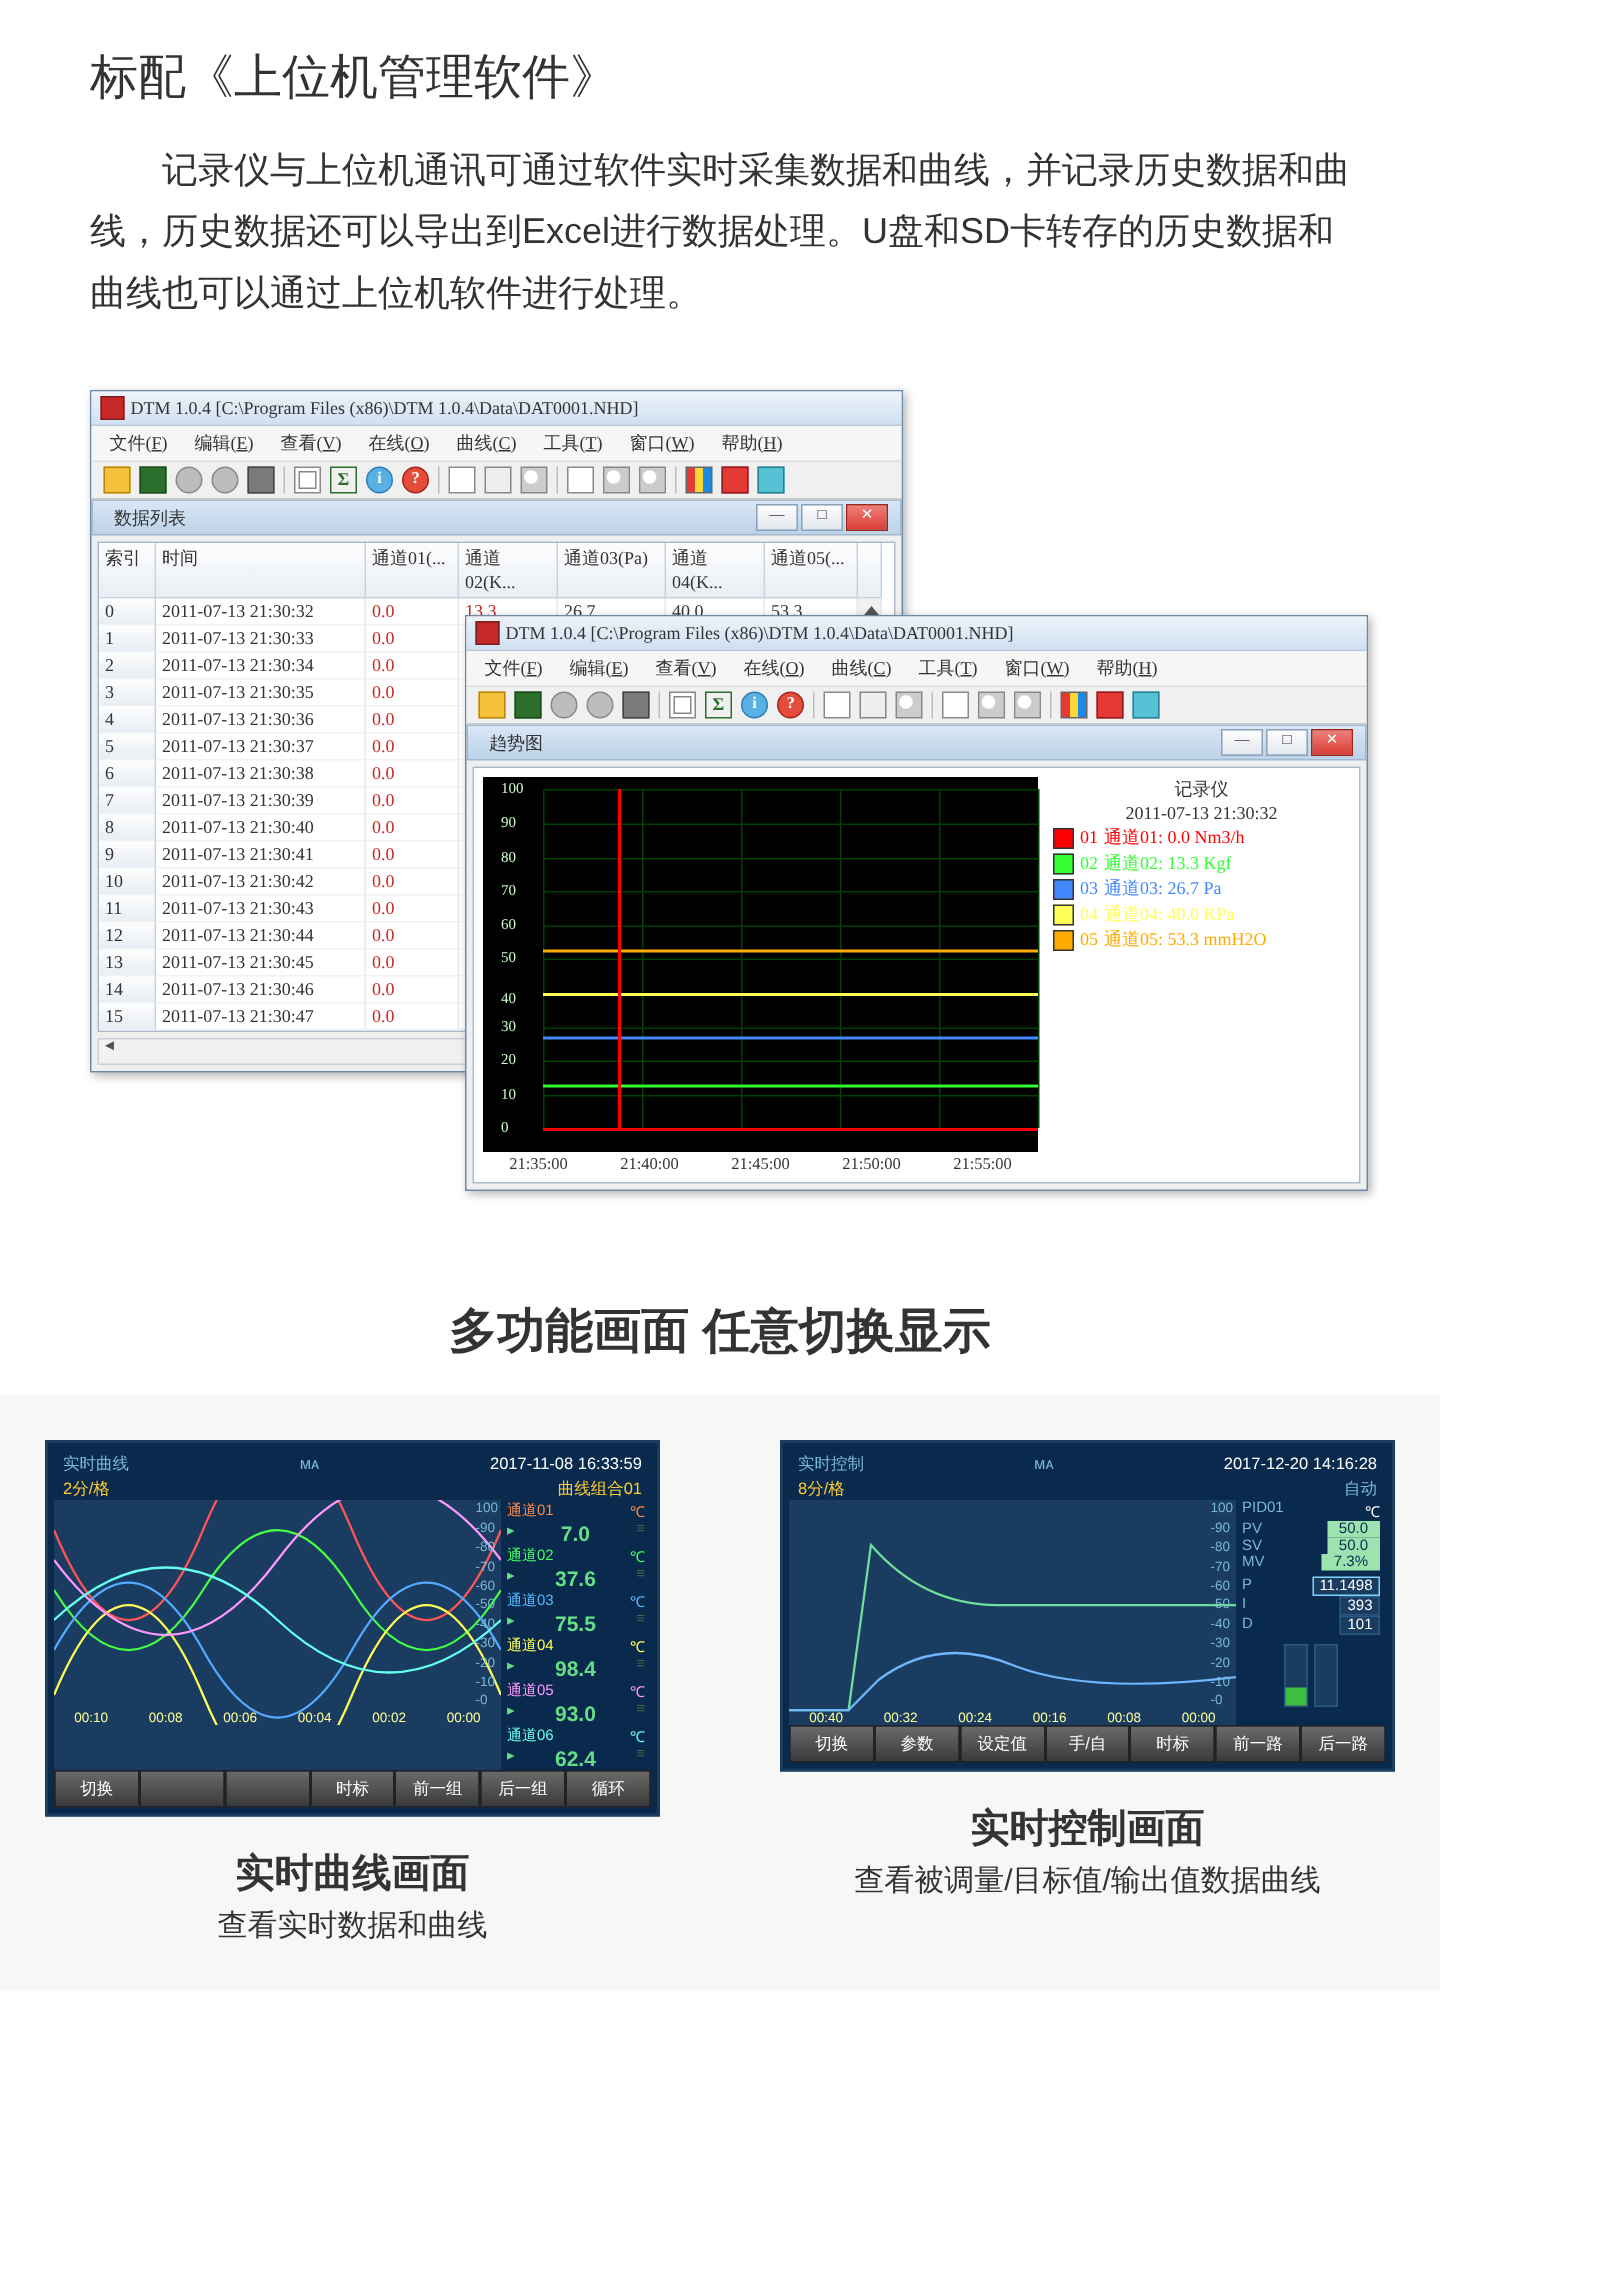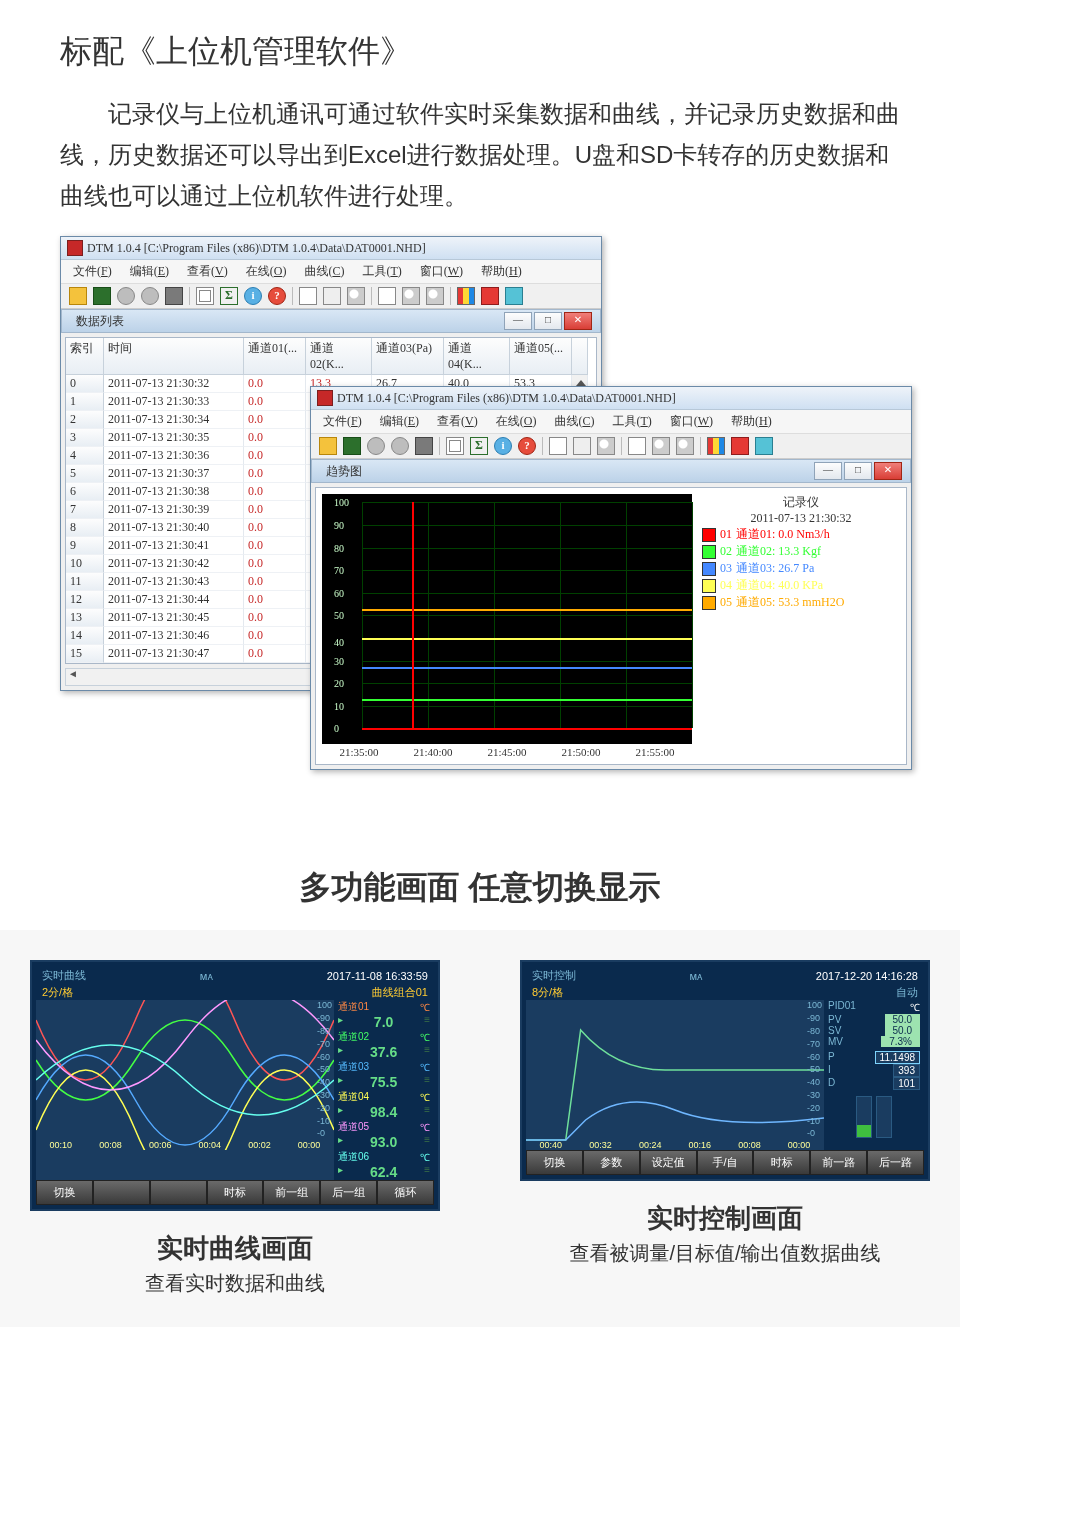--- a/index.html
+++ b/index.html
@@ -2,21 +2,21 @@
 <html><head>
 <meta charset="utf-8">
 <style>
   html,body { margin:0; padding:0; background:#fff; font-family:"Microsoft YaHei","SimSun",sans-serif; color:#333; width:1080px; }
   .page { width:960px; }
   .sec1 { padding:30px 60px 20px 60px; }
   .h1 { font-size:32px; font-weight:400; color:#333; margin-bottom:20px; }
   .para { font-size:24px; line-height:1.7; text-indent:2em; color:#333; }
   .shots { position:relative; height:560px; margin:0 60px 40px 60px; }
   
-  .win { position:absolute; background:#efefef; border:1px solid #6b8aa8; box-shadow:2px 2px 6px rgba(0,0,0,.3); font-size:12px; font-family:Tahoma,"SimSun"; }
+  .win { position:absolute; background:#efefef; border:1px solid #6b8aa8; box-shadow:2px 2px 6px rgba(0,0,0,.3); font-size:12px; font-family:Tahoma,"SimSun";margin-top:24px; }
   .titlebar { background:linear-gradient(#eef3f9,#cfe0f2); border-bottom:1px solid #b7c8d8; padding:3px 6px; display:flex; align-items:center; gap:4px; }
   .titlebar .ticon { width:14px; height:14px; background:#c62828; border:1px solid #7a1f1f; }
   .titlebar .ttext { flex:1; }
   .menubar { display:flex; gap:18px; padding:3px 12px; background:#f6f6f6; border-bottom:1px solid #ddd; }
   .menubar span u { text-decoration:underline; }
   .toolbar { display:flex; gap:6px; padding:3px 8px; background:#f0f0f0; border-bottom:1px solid #ccc; align-items:center; }
   .toolbar .tb { width:16px; height:16px; display:inline-block; }
   .tb.open{ background:#f4c23c; border:1px solid #b8860b; }
   .tb.save{ background:#2c6f2c; border:1px solid #184d18; }
   .tb.gray{ background:#bdbdbd; border:1px solid #888; border-radius:50%; }

